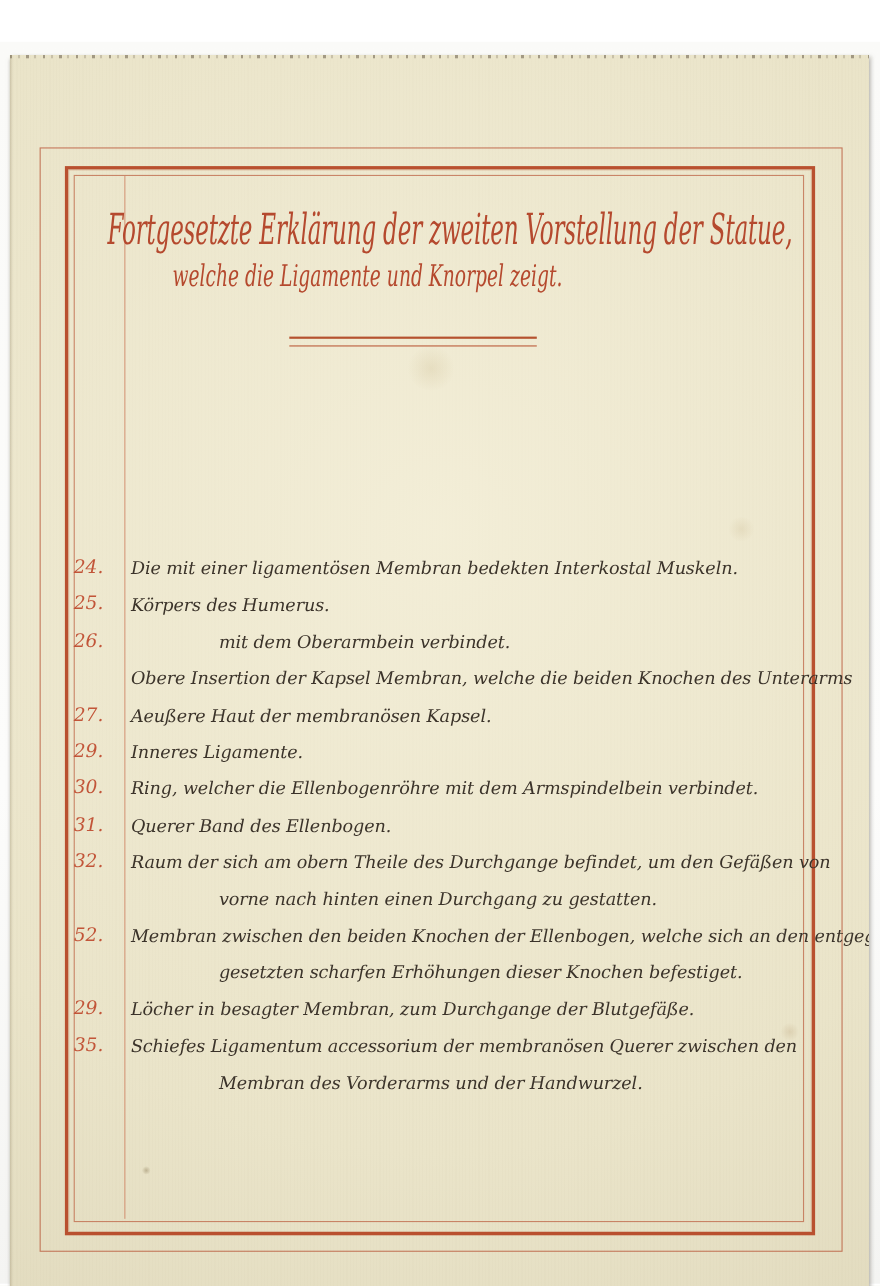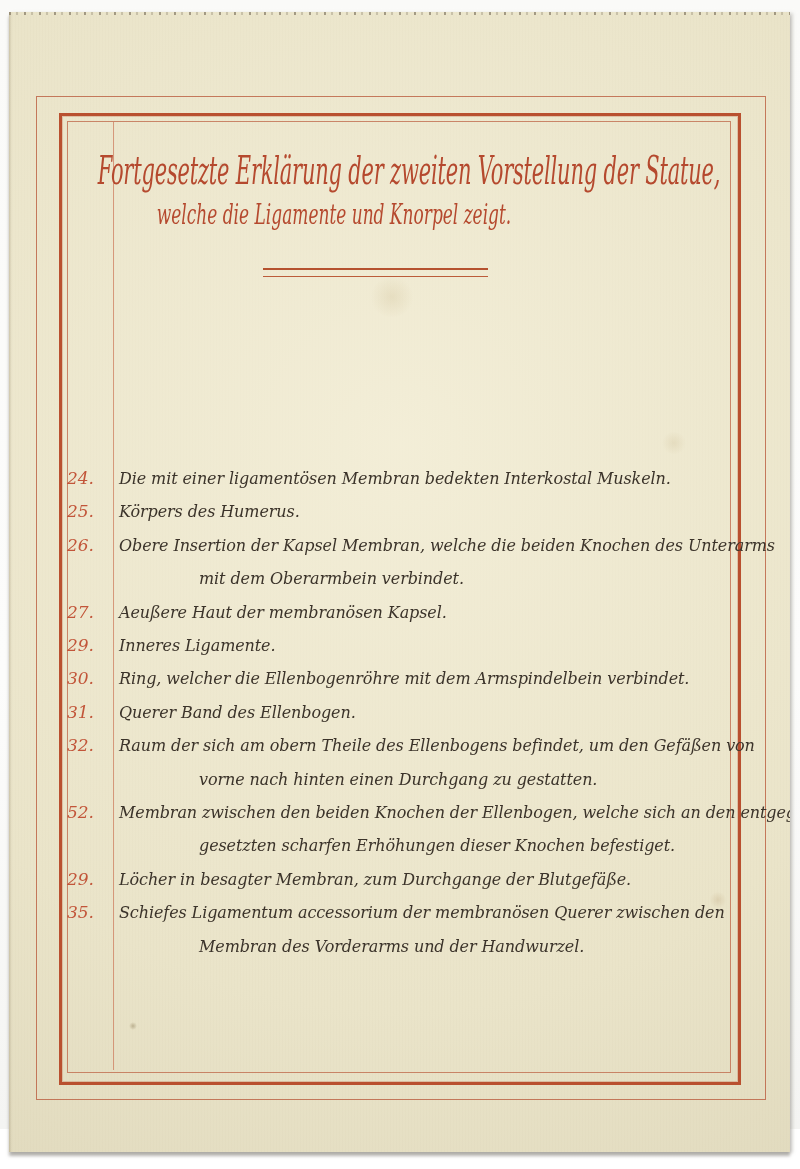--- a/index.html
+++ b/index.html
@@ -4,21 +4,21 @@
 <style>
   :root{
     --paper:#eae4c9;
     --red:#b5492e;
     --red-soft:#c4694c;
     --ink:#3b332a;
   }
   html,body{margin:0;padding:0;width:800px;height:1169px;overflow:hidden;
     font-family:"DejaVu Serif","Liberation Serif",serif;}
   .photo-bg{position:relative;width:800px;height:1129px;background:
-    linear-gradient(180deg,#fafaf8 0%,#fcfcfb 60%,#f4f4f2 100%);}
+    linear-gradient(180deg,#fafaf8 0%,#fcfcfb 60%,#f4f4f2 100%); margin-top: 38px;}
   .paper{position:absolute;left:9px;top:12px;width:781px;height:1140px;
     background:
       radial-gradient(ellipse 130% 90% at 50% 38%, rgba(244,239,217,.9) 0%, rgba(234,228,201,.55) 55%, rgba(214,206,176,.75) 100%),
       repeating-linear-gradient(90deg, rgba(140,126,92,.05) 0 1px, rgba(0,0,0,0) 1px 3px),
       var(--paper);
     box-shadow:0 4px 3px rgba(125,122,115,.55), 3px 1px 3px rgba(160,158,150,.35);
     overflow:hidden;}
   .paper::before{content:"";position:absolute;left:0;top:0;right:0;height:3px;
     background:repeating-linear-gradient(90deg, rgba(75,62,45,.45) 0 2px, rgba(0,0,0,0) 2px 7px, rgba(75,62,45,.22) 7px 9px, rgba(0,0,0,0) 9px 15px);}
   .paper::after{content:"";position:absolute;left:0;top:0;bottom:0;width:3px;
@@ -101,22 +101,22 @@
   <div class="row">
     <span class="num">25.</span>
     <span class="txt">
             <div class="line">Körpers des Humerus.</div>
           </span>
   </div>
 
   <div class="row">
     <span class="num">26.</span>
     <span class="txt">
+            <div class="line cont">mit dem Oberarmbein verbindet.</div>
             <div class="line">Obere Insertion der Kapsel Membran, welche die beiden Knochen des Unterarms</div>
-            <div class="line cont">mit dem Oberarmbein verbindet.</div>
           </span>
   </div>
 
   <div class="row">
     <span class="num">27.</span>
     <span class="txt">
             <div class="line">Aeußere Haut der membranösen Kapsel.</div>
           </span>
   </div>
 
@@ -138,21 +138,21 @@
   <div class="row">
     <span class="num">31.</span>
     <span class="txt">
             <div class="line">Querer Band des Ellenbogen.</div>
           </span>
   </div>
 
   <div class="row">
     <span class="num">32.</span>
     <span class="txt">
-            <div class="line">Raum der sich am obern Theile des Ellenbogens befindet, um den Gefäßen von</div>
+            <div class="line">Raum der sich am obern Theile des Durchgange befindet, um den Gefäßen von</div>
             <div class="line cont">vorne nach hinten einen Durchgang zu gestatten.</div>
           </span>
   </div>
 
   <div class="row">
     <span class="num">52.</span>
     <span class="txt">
             <div class="line">Membran zwischen den beiden Knochen der Ellenbogen, welche sich an den entgegen</div>
             <div class="line cont">gesetzten scharfen Erhöhungen dieser Knochen befestiget.</div>
           </span>

